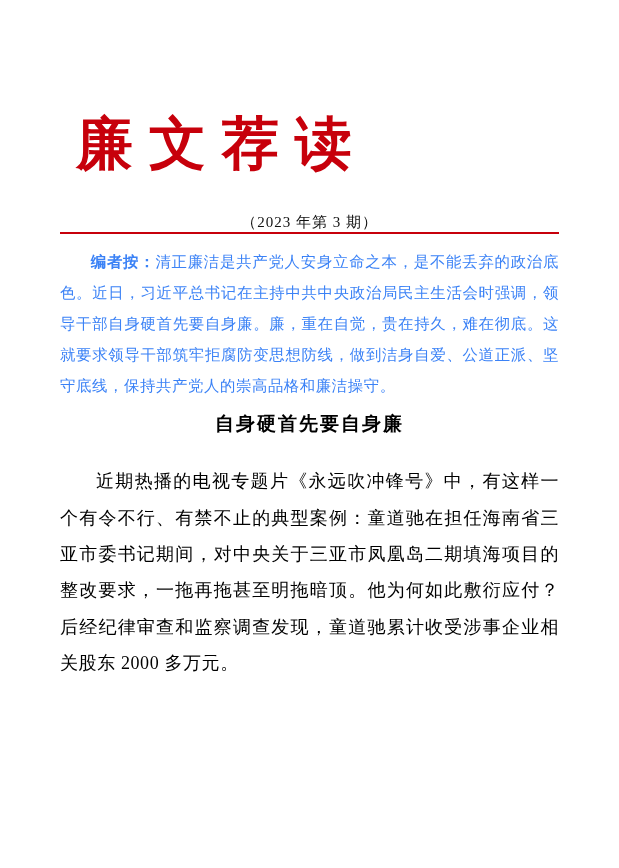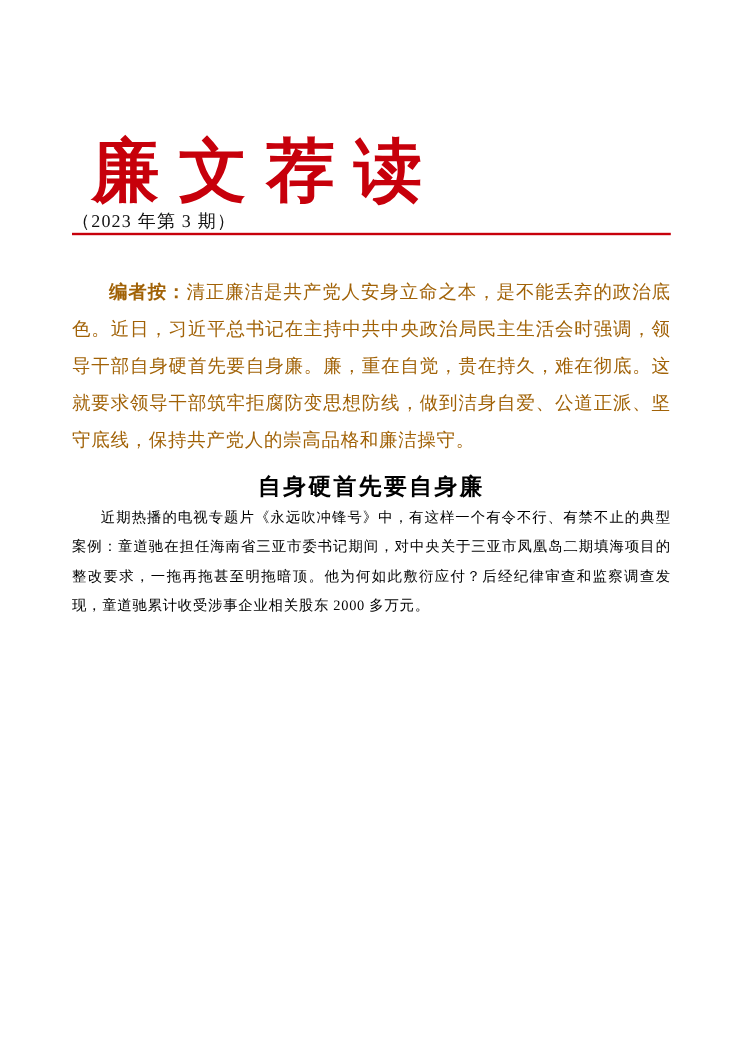--- a/index.html
+++ b/index.html
@@ -25,65 +25,67 @@
     margin-top: 112px;
     color: #c7000b;
     font-family: "DejaVu Serif", "Liberation Serif", serif;
     font-weight: bold;
     font-size: 57px;
     letter-spacing: 16px;
     text-indent: 16px;
     line-height: 1.1;
   }
   .issue {
-    text-align: left;
+    margin-top: 38px;
+    text-align: center;
     font-size: 15px;
     color: #111;
     letter-spacing: 1px;
   }
   .org-row {
     margin-top: 18px;
     display: flex;
     align-items: flex-end;
     justify-content: space-between;
     font-size: 14.5px;
     color: #111;
     padding: 0 2px 6px 2px;
     letter-spacing: 0.5px;
   }
   .rule {
     border-bottom: 2px solid #c7000b;
     margin: 0 0 0 0;
     height: 0;
   }
   .body-text {
-    margin-top: 32px;
+    margin-top: 12px;
     font-size: 15.4px;
     line-height: 2.02;
     text-align: justify;
     text-justify: inter-ideograph;
     letter-spacing: 0.6px;
-    color: #a16207;
+    color: #3b82f6;
   }
   .indent {
     text-indent: 2em;
   }
   .lead-label {
     font-weight: bold;
   }
   .section-title {
     margin-top: 10px;
     text-align: center;
     font-size: 19px;
     font-weight: bold;
     letter-spacing: 2px;
     color: #000;
   }
   .para {
-    font-size: 12px;
+    margin-top: 26px;
+    font-size: 18px;
     line-height: 2.02;
     text-align: justify;
     text-justify: inter-ideograph;
     letter-spacing: 0.6px;
     text-indent: 2em;
   }
 </style>
 </head>
 <body>
 

